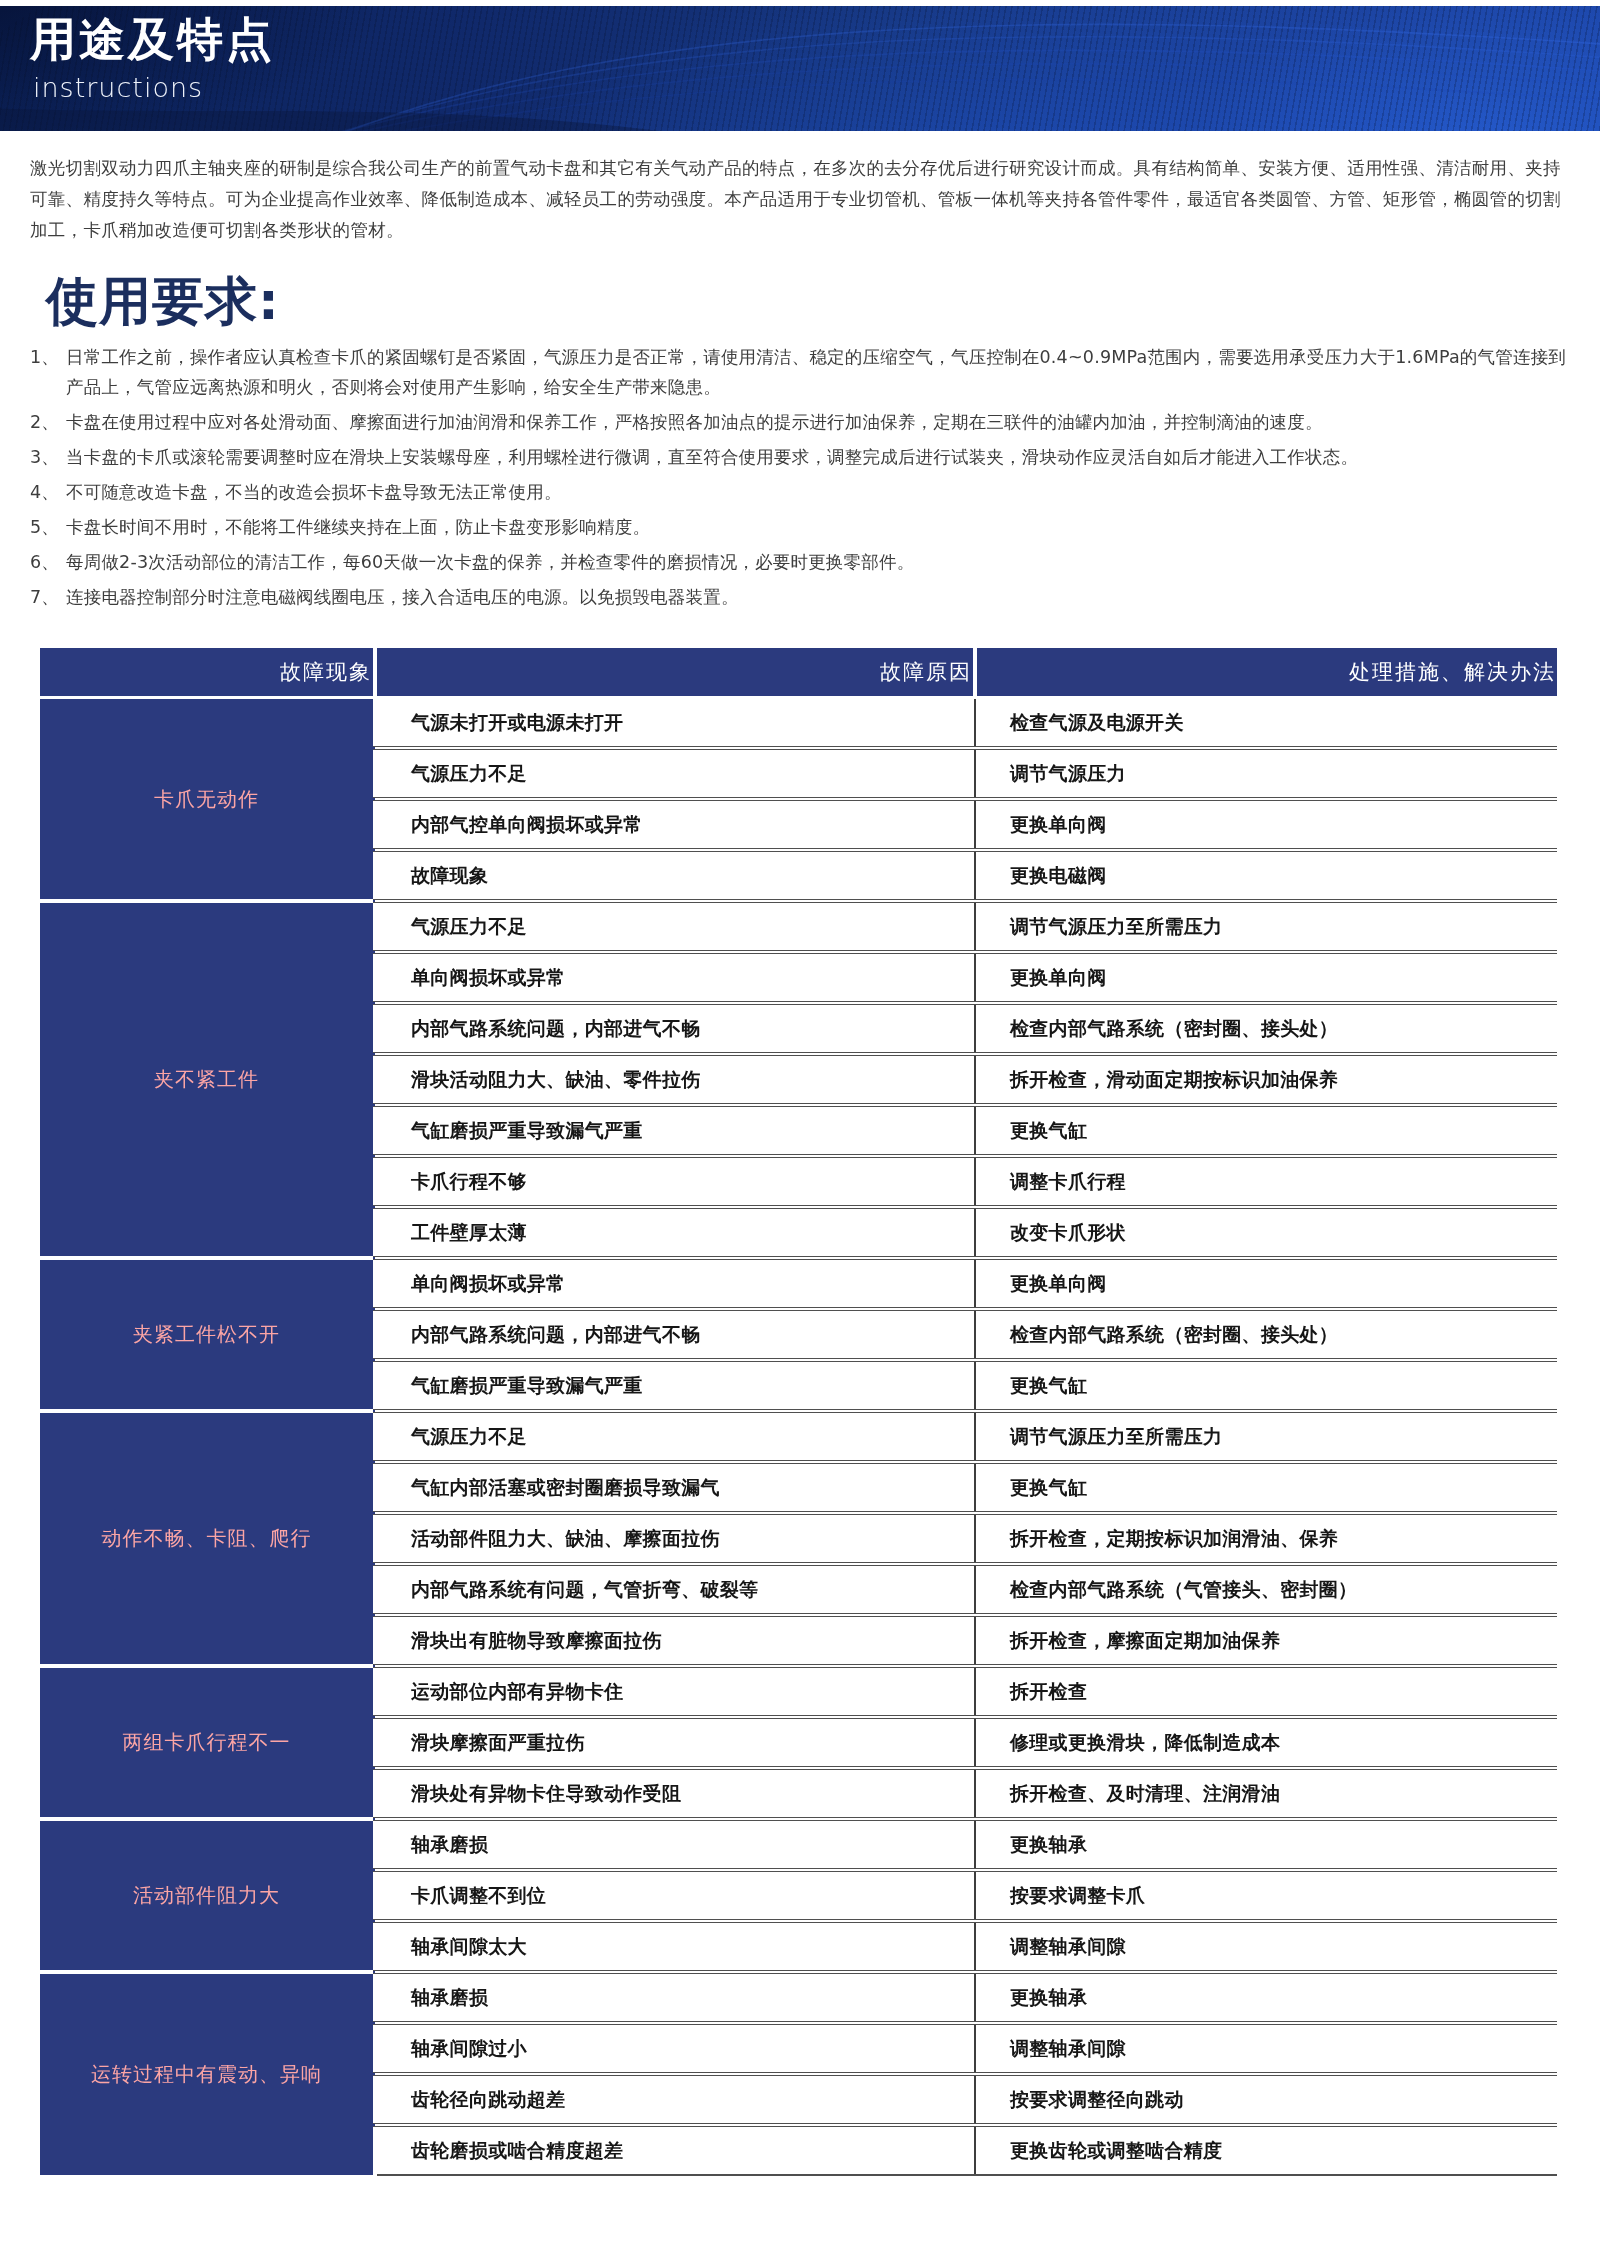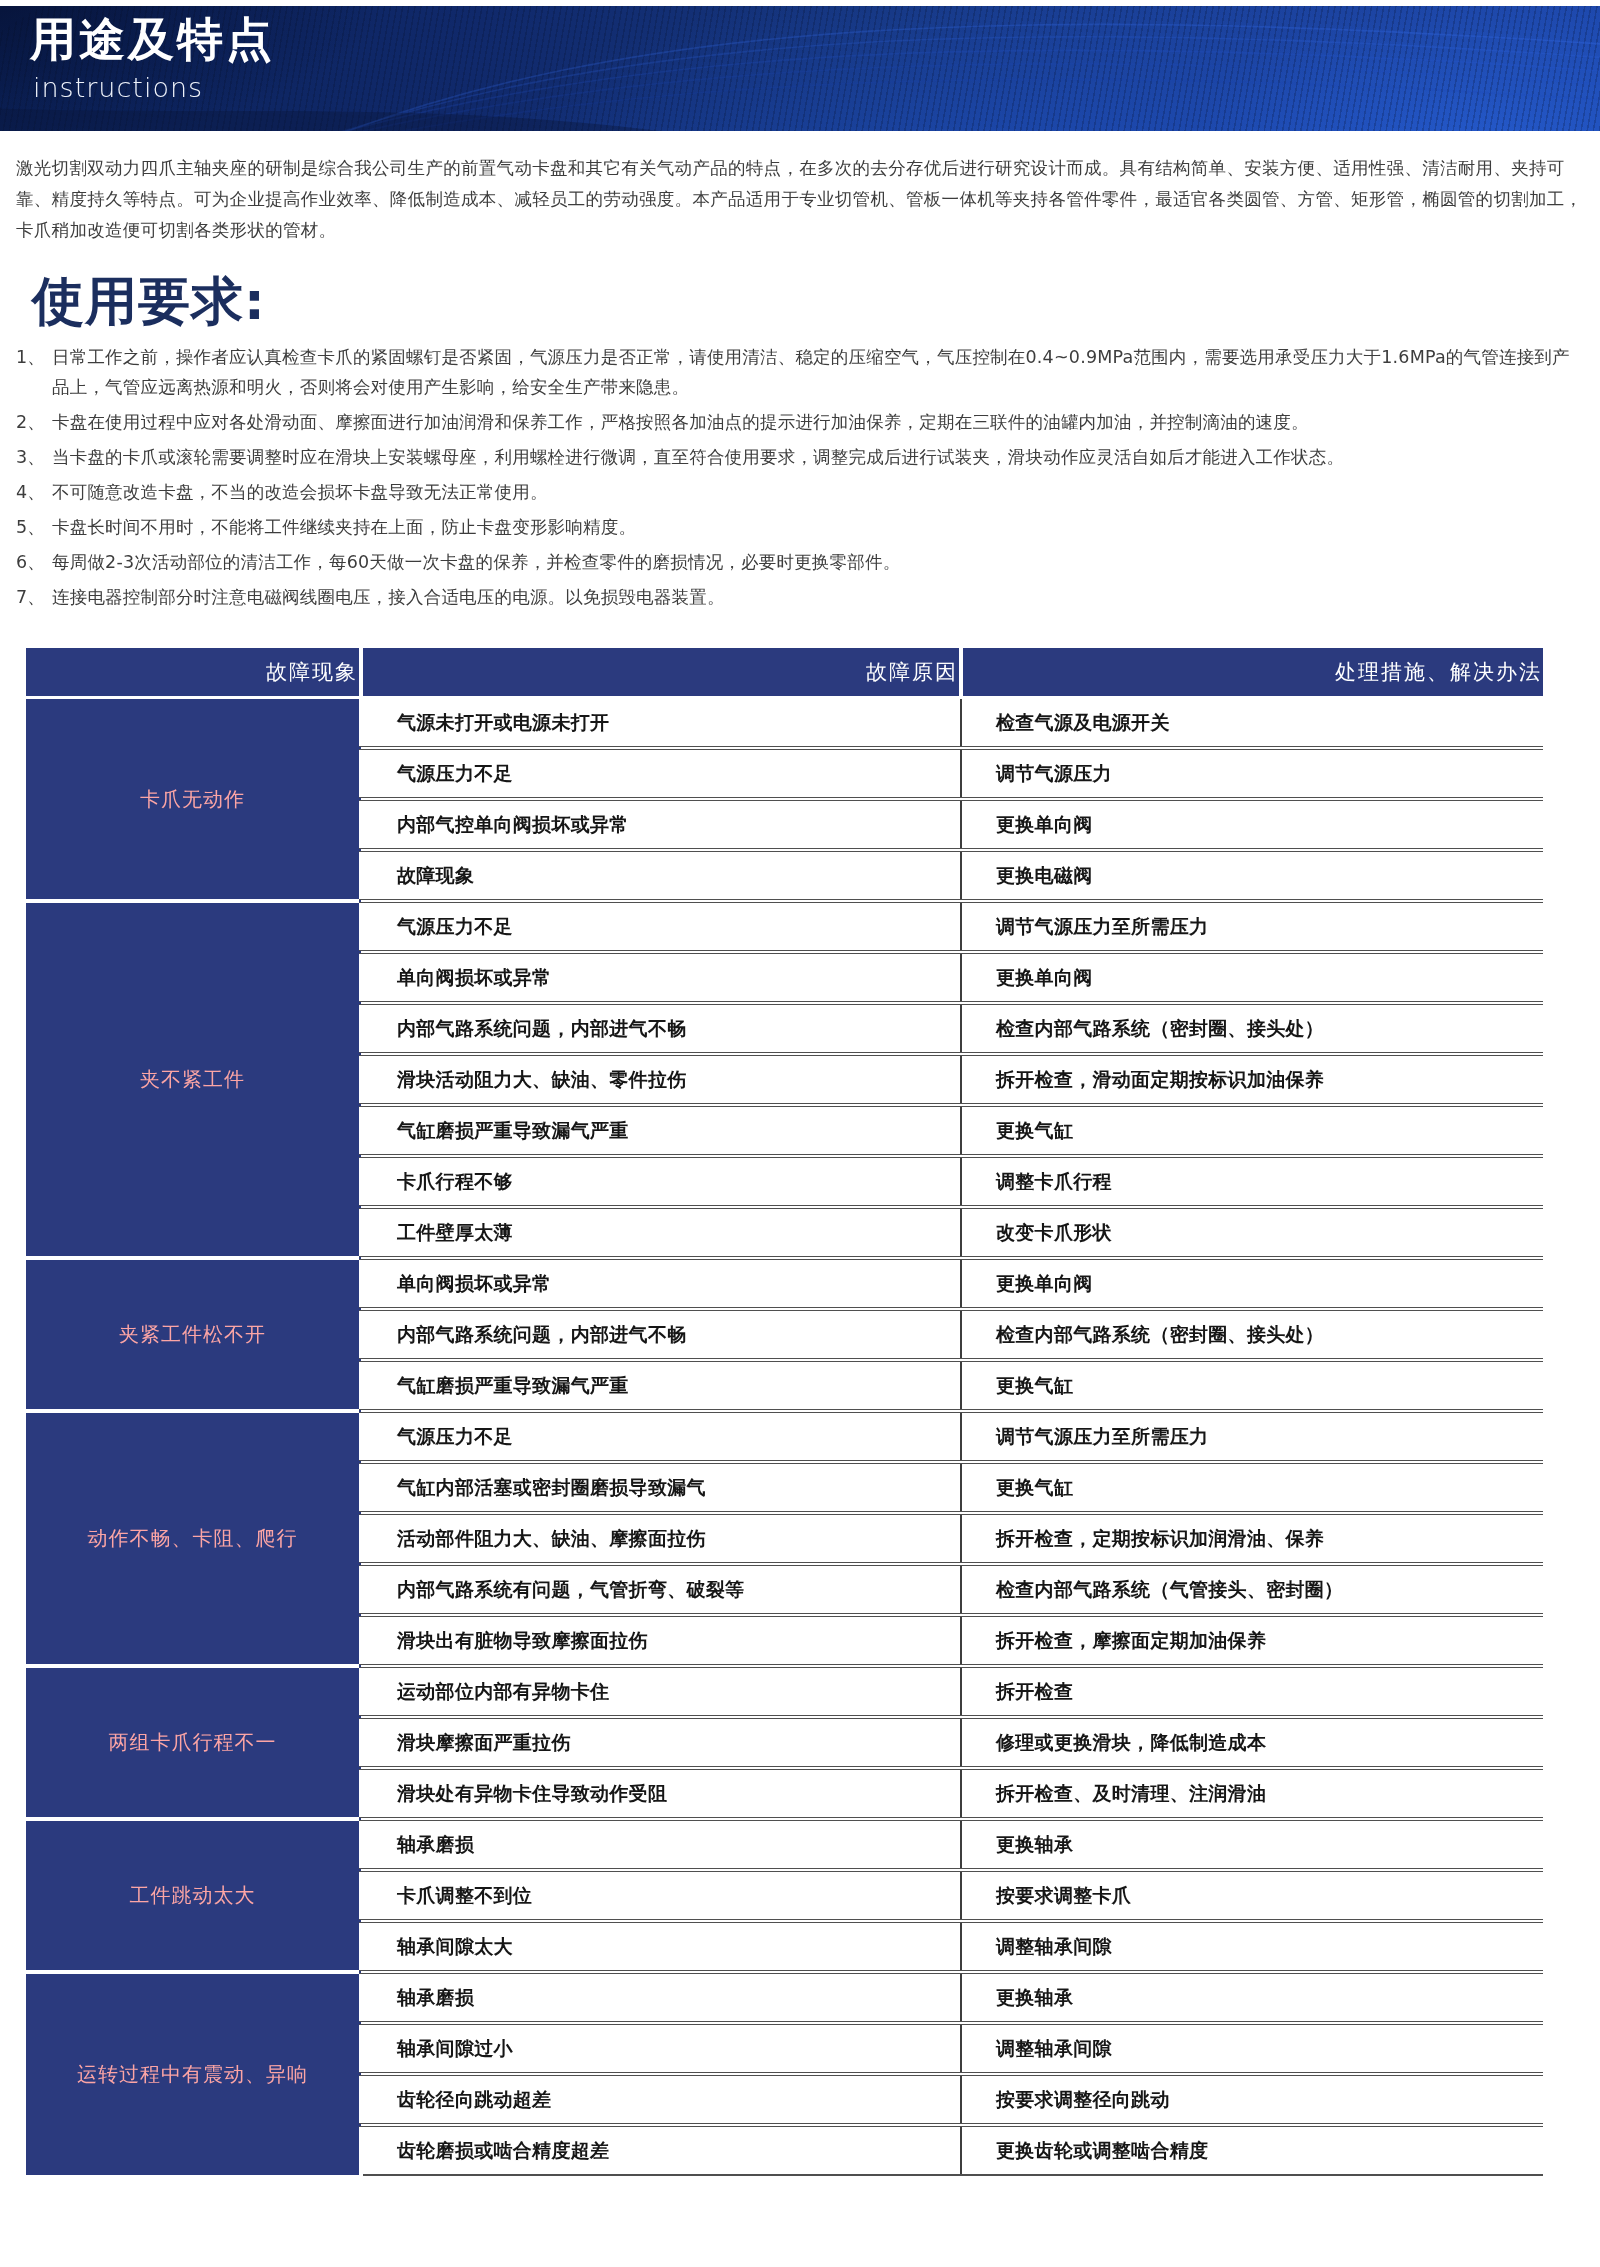--- a/index.html
+++ b/index.html
@@ -32,21 +32,21 @@
   .banner-title{
     position:absolute;left:30px;top:8px;margin:0;
     color:#ffffff;font-size:46px;font-weight:bold;letter-spacing:3px;line-height:1.1;
   }
   .banner-subtitle{
     position:absolute;left:33px;top:66px;
     color:#eef2fa;font-size:27px;font-weight:300;letter-spacing:1px;
   }
 
   
-  .content{padding:0 16px;}
+  .content{padding:0 30px;}
   .intro{
     margin:22px 0 0 0;font-size:17.5px;line-height:31px;color:#3d3d3d;
     letter-spacing:.3px;
   }
   .req-heading{
     margin:24px 0 10px 16px;font-size:52px;line-height:1.2;
     color:#1b2e5e;font-weight:bold;letter-spacing:1px;
   }
   .req-list{list-style:none;margin:0;padding:0;font-size:17.5px;line-height:30px;color:#3d3d3d;}
   .req-item{display:flex;margin-bottom:5px;}
@@ -241,21 +241,21 @@
           </tr>
           <tr>
             <td class="c2">滑块摩擦面严重拉伤</td>
             <td class="c3">修理或更换滑块，降低制造成本</td>
           </tr>
           <tr>
             <td class="c2">滑块处有异物卡住导致动作受阻</td>
             <td class="c3">拆开检查、及时清理、注润滑油</td>
           </tr>
           <tr>
-            <td class="c1" rowspan="3"><span>工件跳动太大</span></td>
+            <td class="c1" rowspan="3"><span>活动部件阻力大</span></td>
             <td class="c2">轴承磨损</td>
             <td class="c3">更换轴承</td>
           </tr>
           <tr>
             <td class="c2">卡爪调整不到位</td>
             <td class="c3">按要求调整卡爪</td>
           </tr>
           <tr>
             <td class="c2">轴承间隙太大</td>
             <td class="c3">调整轴承间隙</td>

